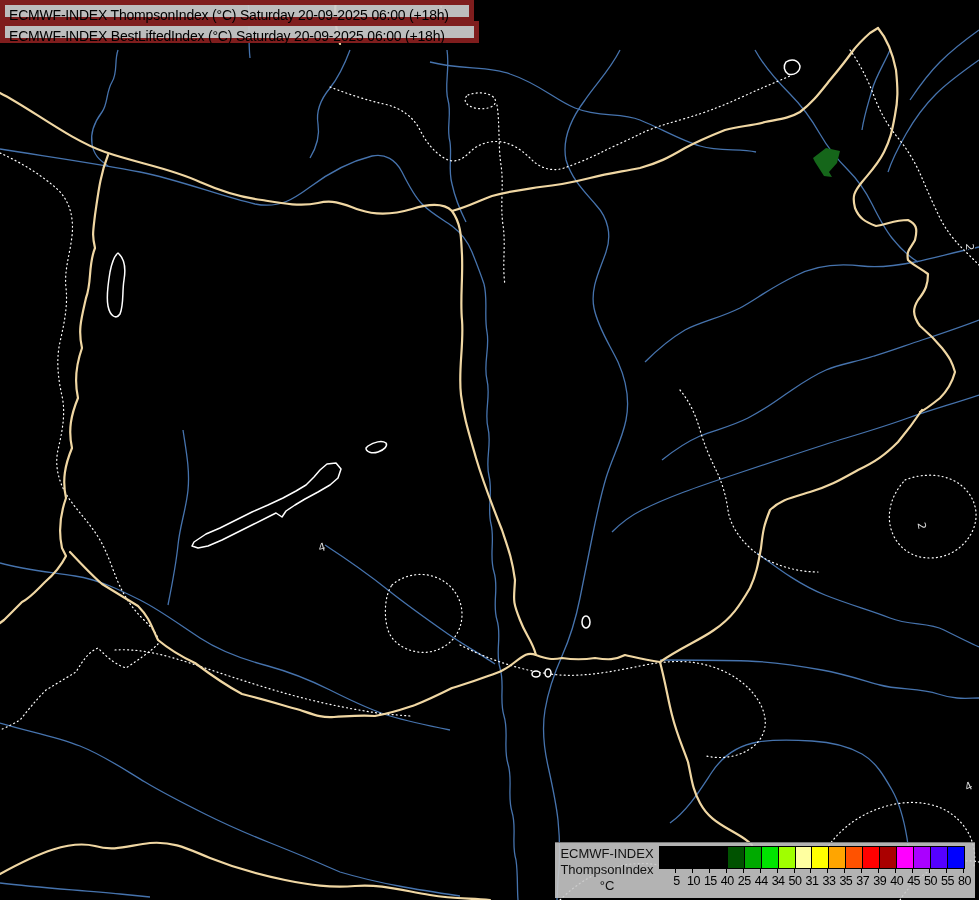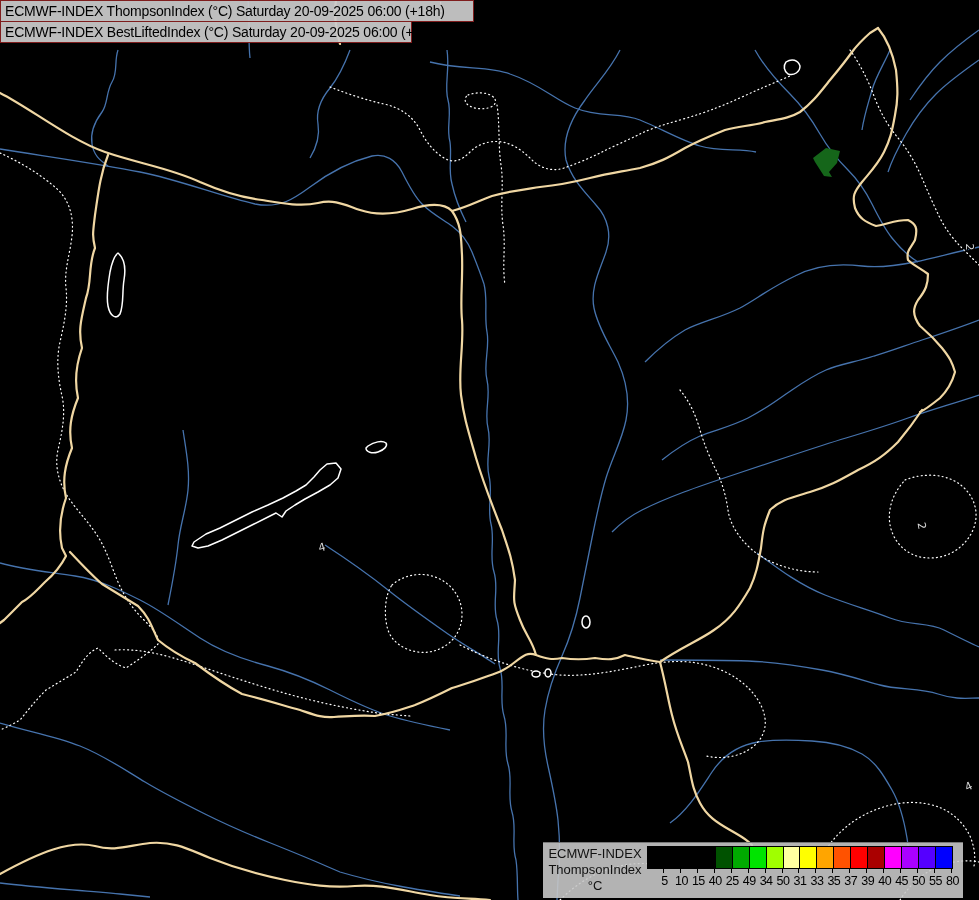--- a/index.html
+++ b/index.html
@@ -3,27 +3,27 @@
 <meta charset="utf-8">
 <style>
   html,body{margin:0;padding:0;background:#000;}
   body{width:979px;height:900px;position:relative;overflow:hidden;
        font-family:"Liberation Sans",sans-serif;}
   .stage{position:absolute;inset:0;background:#000;}
   svg.map{position:absolute;left:0;top:0;}
   
   .hdr{position:absolute;left:0;top:0;z-index:5;}
   .hdr .hline{display:block;box-sizing:border-box;height:22px;line-height:20px;
-    background:rgba(203,203,203,0.93);border:1px solid #7f1d1d;
+    background:rgba(203,203,203,0.93);border:5px solid #7f1d1d;
     color:#000;font-size:14px;letter-spacing:-0.2px;padding:0 5px 0 4px;
     white-space:nowrap;}
   .hdr .hline.l1{width:474px;}
-  .hdr .hline.l2{width:412px;margin-top:-1px;}
+  .hdr .hline.l2{width:479px;margin-top:-1px;}
   
-  .legend{position:absolute;right:16px;bottom:2px;width:420px;height:55px;
+  .legend{position:absolute;right:4px;bottom:2px;width:420px;height:55px;
     background:rgba(198,198,198,0.90);border-top:1px solid #777;z-index:5;}
   .legend .ttl{position:absolute;left:0;top:3px;width:104px;text-align:center;
     color:#111;font-size:13px;line-height:16px;}
   .colorbar{position:absolute;left:104px;top:3px;width:304px;height:21px;
     display:flex;border:1px solid #000;box-sizing:content-box;}
   .colorbar .seg{flex:1 1 0;}
   .colorbar .seg + .seg{border-left:1px solid #000;}
   .tickrow{position:absolute;left:104px;top:25px;width:305px;height:5px;display:flex;}
   .tickrow .tk{flex:1 1 0;border-right:1px solid #000;height:5px;box-sizing:border-box;}
   .lblrow{position:absolute;left:113px;top:31px;width:305px;display:flex;}
@@ -163,21 +163,21 @@
         <div class="tk"></div>
         <div class="tk"></div>
         <div class="tk"></div>
       </div>
     <div class="lblrow">
         <span class="tl">5</span>
         <span class="tl">10</span>
         <span class="tl">15</span>
         <span class="tl">40</span>
         <span class="tl">25</span>
-        <span class="tl">49</span>
+        <span class="tl">44</span>
         <span class="tl">34</span>
         <span class="tl">50</span>
         <span class="tl">31</span>
         <span class="tl">33</span>
         <span class="tl">35</span>
         <span class="tl">37</span>
         <span class="tl">39</span>
         <span class="tl">40</span>
         <span class="tl">45</span>
         <span class="tl">50</span>

